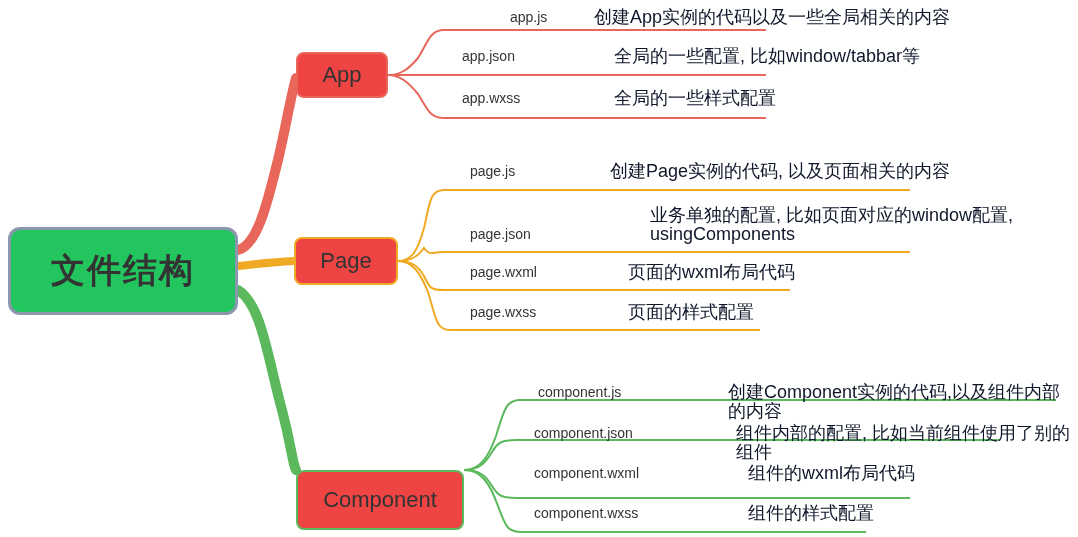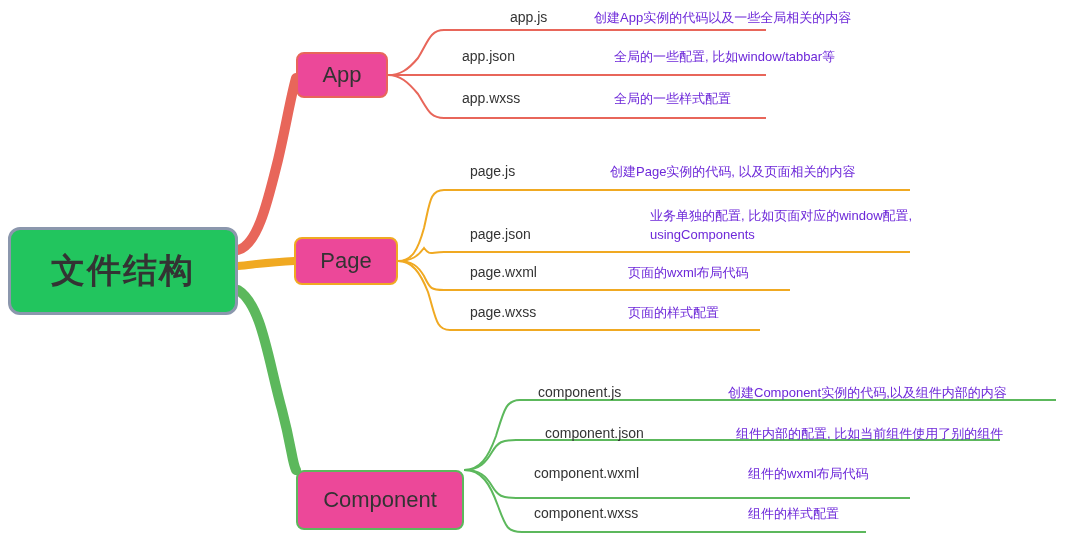--- a/index.html
+++ b/index.html
@@ -43,21 +43,21 @@
     background: #22c55e;
     font-size: 34px;
     font-weight: bold;
     color: #333333;
     letter-spacing: 2px;
   }
   .branch-node {
     border-width: 2px;
     border-style: solid;
     border-radius: 8px;
-    background: #ec4899;
+    background: #ef4444;
     font-size: 22px;
     color: #333333;
   }
   .branch-app {
     left: 296px;
     top: 52px;
     width: 92px;
     height: 46px;
     border-color: #e8665a;
   }
@@ -77,22 +77,22 @@
     border-color: #5cb85c;
   }
   .leaf-label {
     position: absolute;
     font-size: 14px;
     color: #333333;
     white-space: nowrap;
   }
   .leaf-desc {
     position: absolute;
-    font-size: 13px;
-    color: #6d28d9;
+    font-size: 18px;
+    color: #0f172a;
     line-height: 19px;
   }
 </style>
 </head>
 <body>
 
 <div id="canvas">
 
   <svg class="links" viewBox="0 0 1078 537">
 
@@ -154,20 +154,20 @@
   <div class="leaf-label" style="left:470px; top:226px;">page.json</div>
   <div class="leaf-desc" style="left:650px; top:206px; white-space:pre-line;">业务单独的配置, 比如页面对应的window配置,
 usingComponents</div>
   <div class="leaf-label" style="left:470px; top:264px;">page.wxml</div>
   <div class="leaf-desc" style="left:628px; top:263px;">页面的wxml布局代码</div>
   <div class="leaf-label" style="left:470px; top:304px;">page.wxss</div>
   <div class="leaf-desc" style="left:628px; top:303px;">页面的样式配置</div>
 
   <div class="leaf-label" style="left:538px; top:384px;">component.js</div>
   <div class="leaf-desc" style="left:728px; top:383px;">创建Component实例的代码,以及组件内部的内容</div>
-  <div class="leaf-label" style="left:534px; top:425px;margin-left:11px;">component.json</div>
+  <div class="leaf-label" style="left:534px; top:425px;">component.json</div>
   <div class="leaf-desc" style="left:736px; top:424px;">组件内部的配置, 比如当前组件使用了别的组件</div>
   <div class="leaf-label" style="left:534px; top:465px;">component.wxml</div>
   <div class="leaf-desc" style="left:748px; top:464px;">组件的wxml布局代码</div>
   <div class="leaf-label" style="left:534px; top:505px;">component.wxss</div>
   <div class="leaf-desc" style="left:748px; top:504px;">组件的样式配置</div>
 
 </div>
 
 </body></html>

